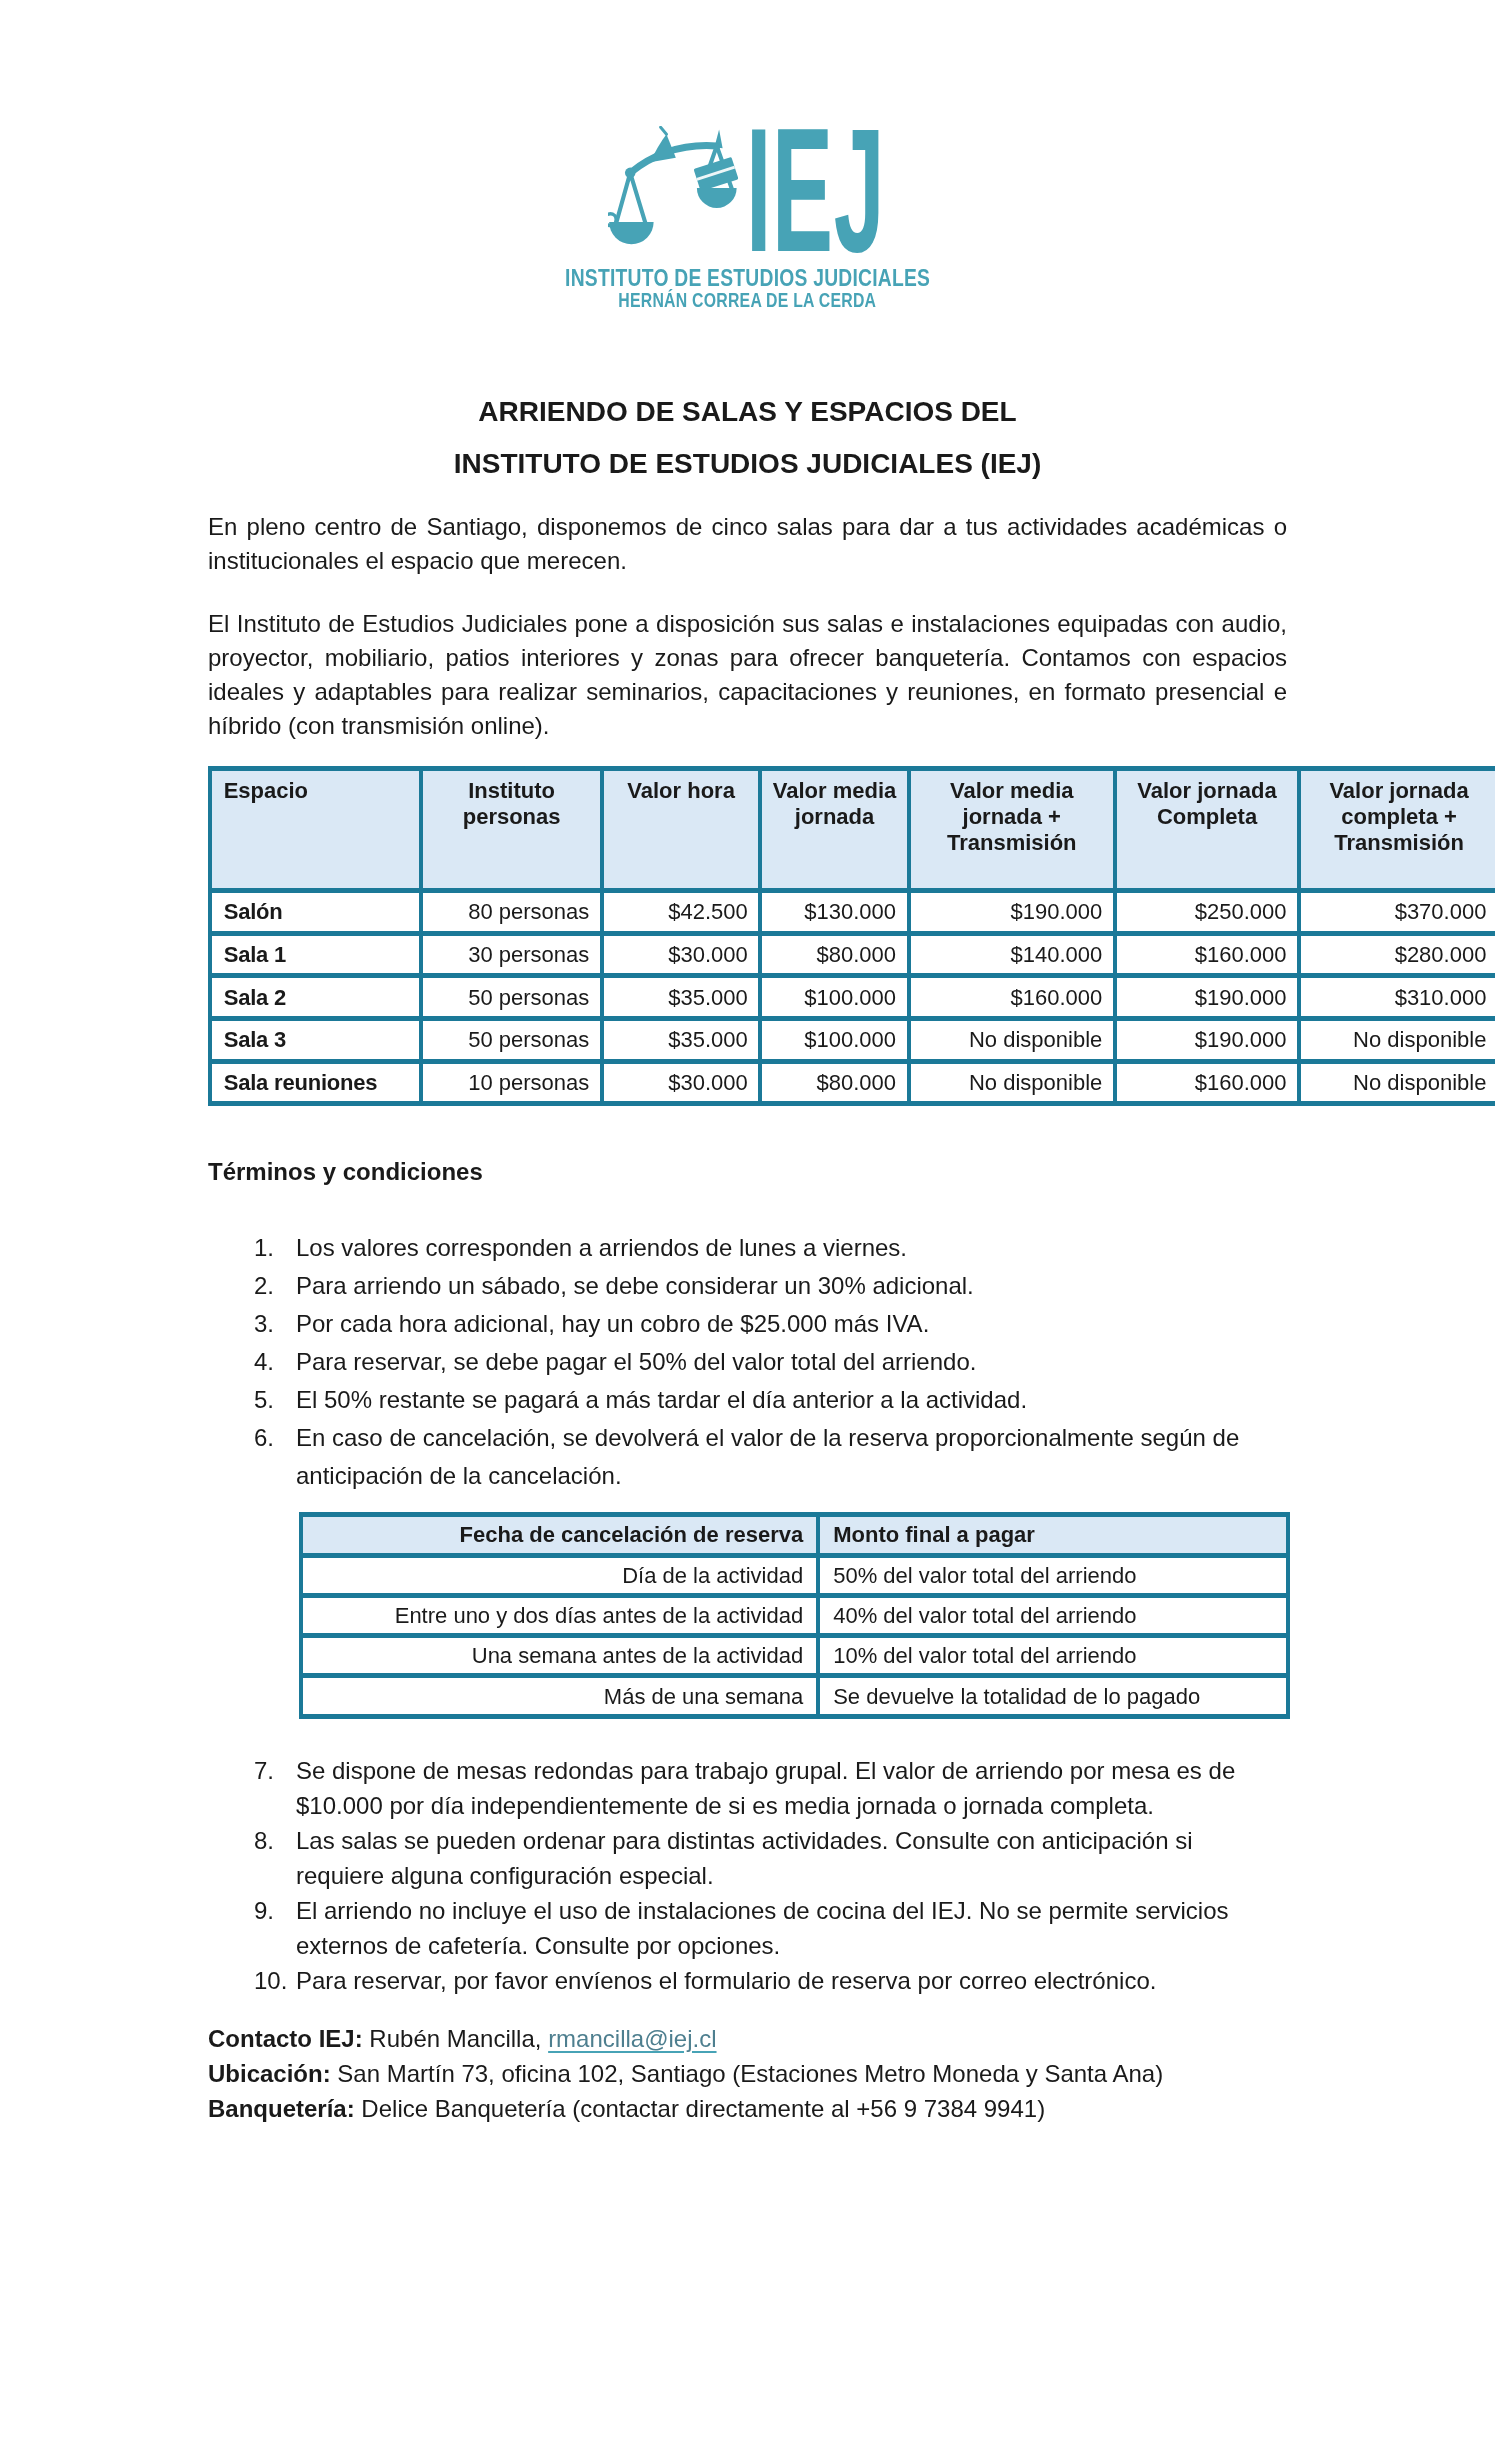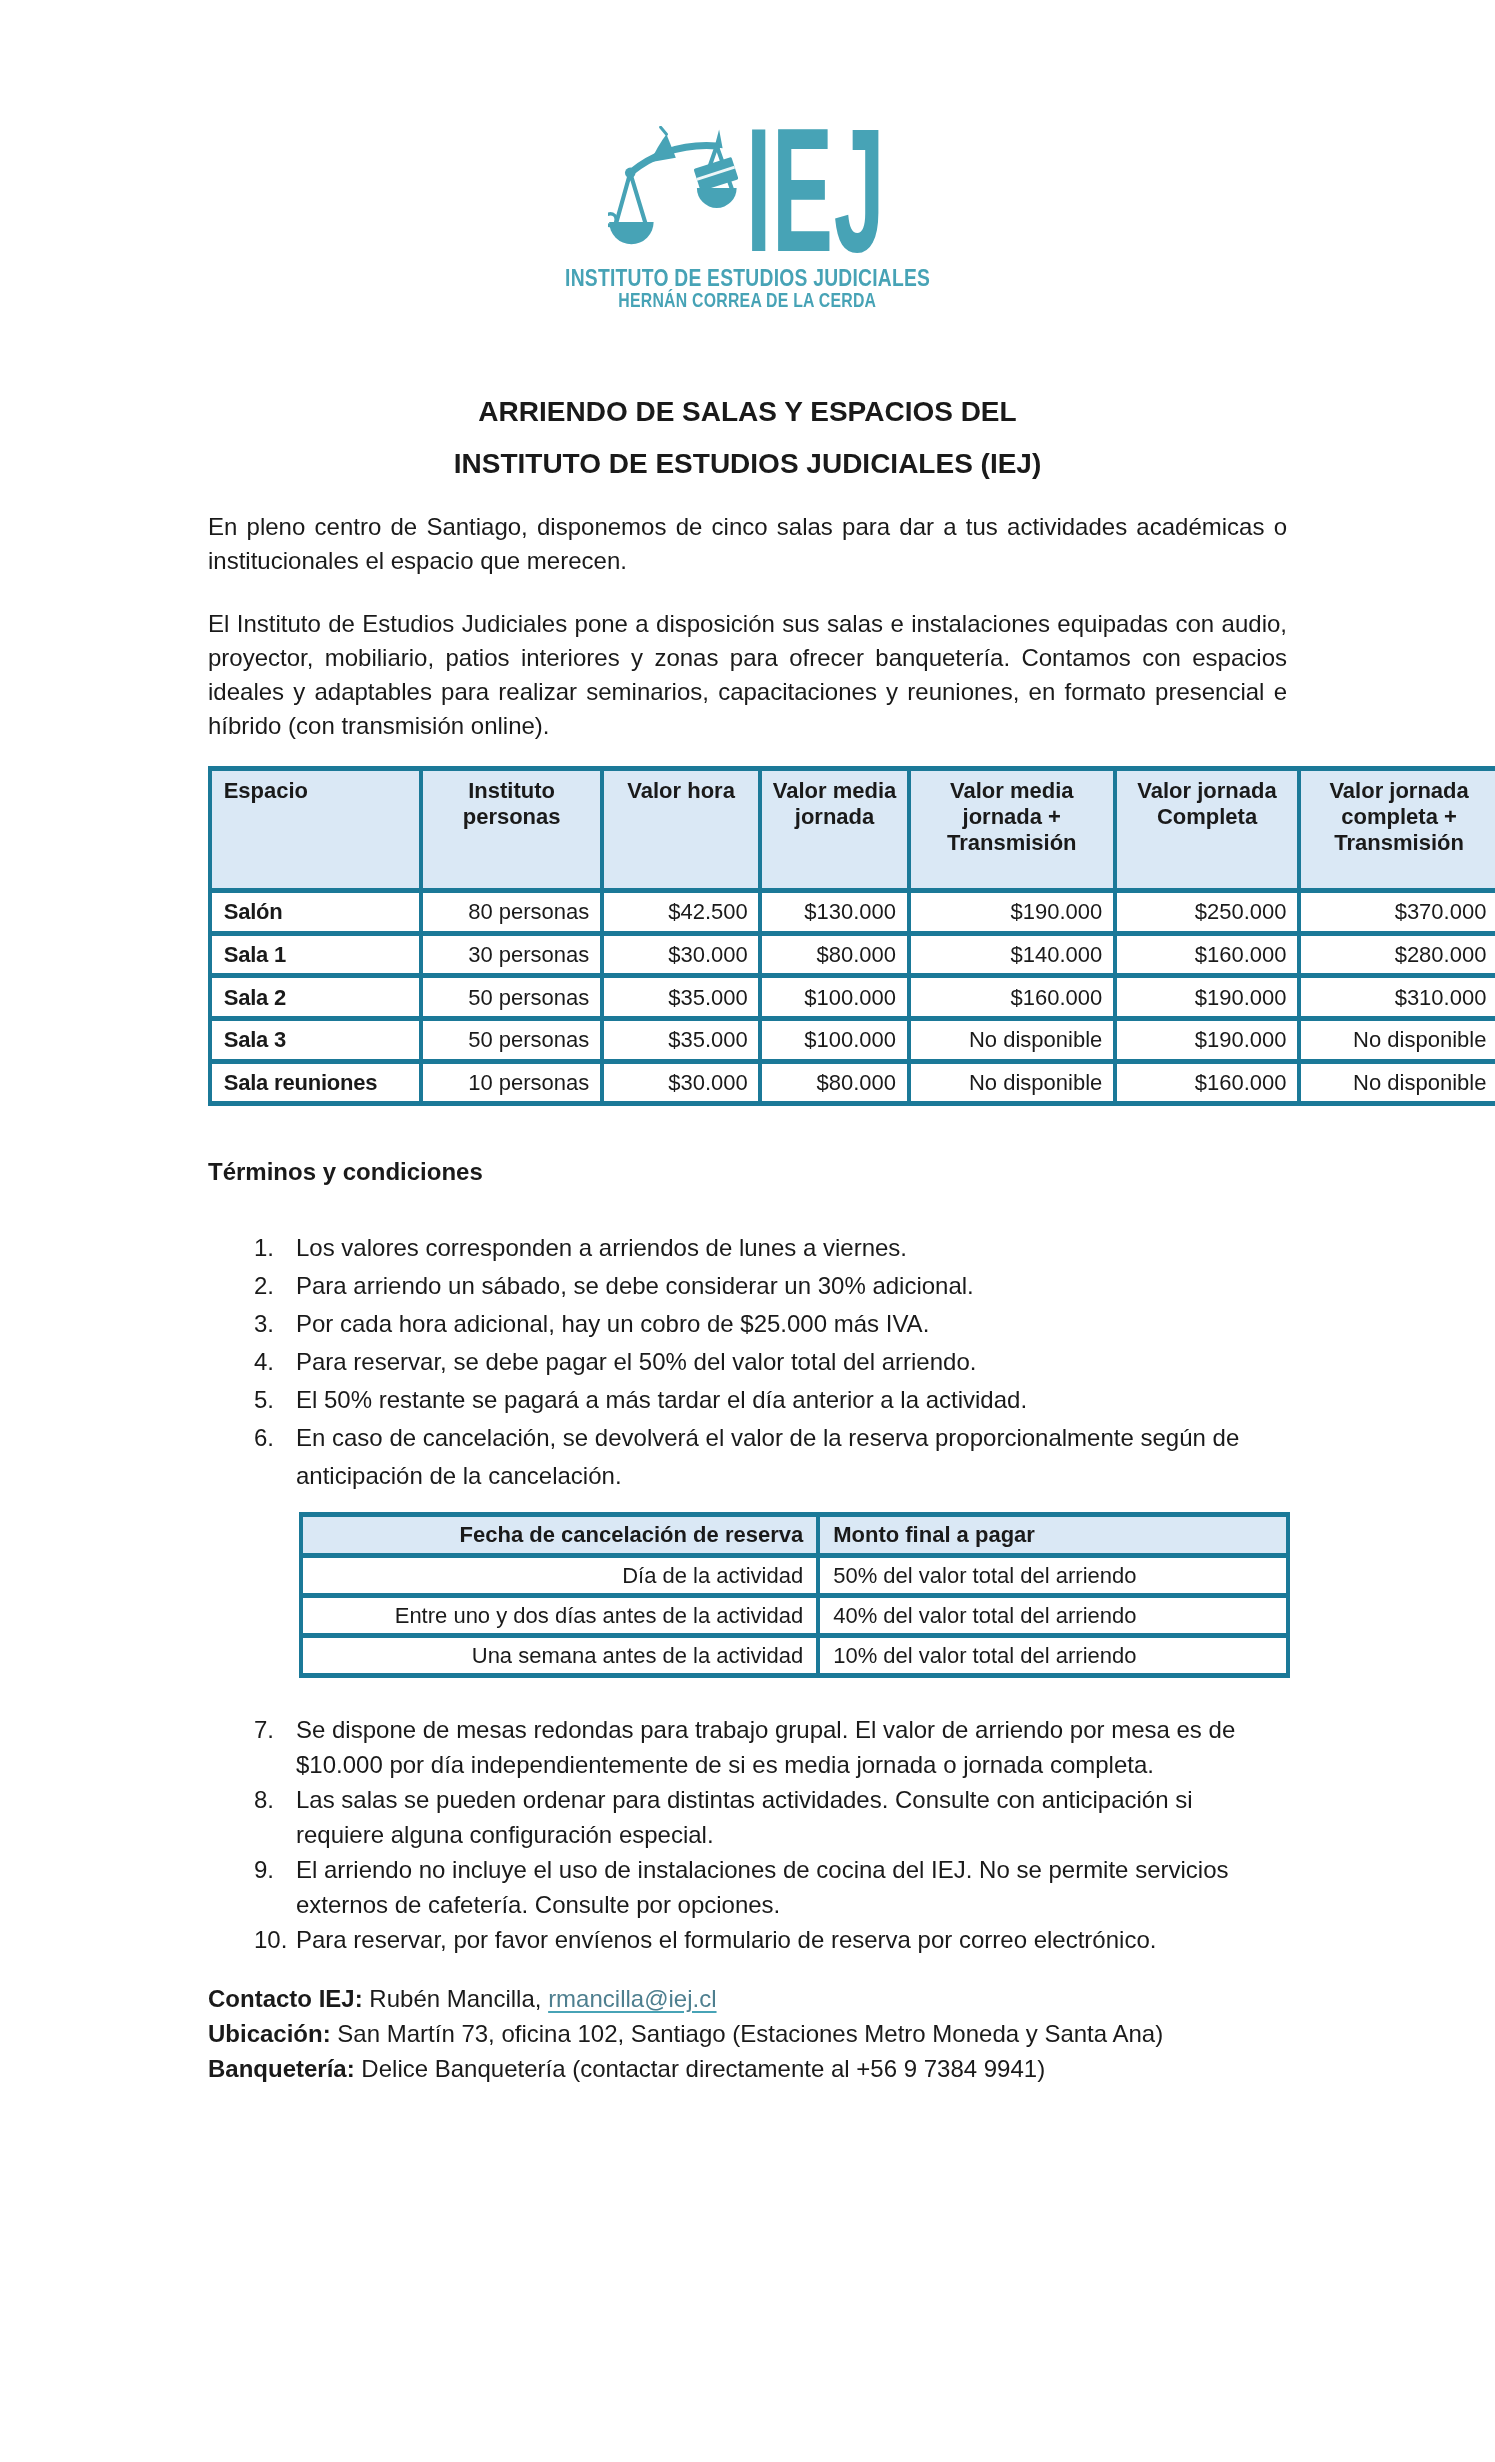--- a/index.html
+++ b/index.html
@@ -339,20 +339,24 @@
             <td>50% del valor total del arriendo</td>
           </tr>
           <tr>
             <td>Entre uno y dos días antes de la actividad</td>
             <td>40% del valor total del arriendo</td>
           </tr>
           <tr>
             <td>Una semana antes de la actividad</td>
             <td>10% del valor total del arriendo</td>
           </tr>
+          <tr>
+            <td>Más de una semana</td>
+            <td>Se devuelve la totalidad de lo pagado</td>
+          </tr>
         </tbody>
       </table>
 
     <ol class="terms part2">
         <li>Se dispone de mesas redondas para trabajo grupal.  El valor de arriendo por mesa es de $10.000 por día independientemente de si es media jornada o jornada completa.</li>
         <li>Las salas se pueden ordenar para distintas actividades.  Consulte con anticipación si requiere alguna configuración especial.</li>
         <li>El arriendo no incluye el uso de instalaciones de cocina del IEJ.  No se permite servicios externos de cafetería.  Consulte por opciones.</li>
         <li>Para reservar, por favor envíenos el formulario de reserva por correo electrónico.</li>
       </ol>
 

